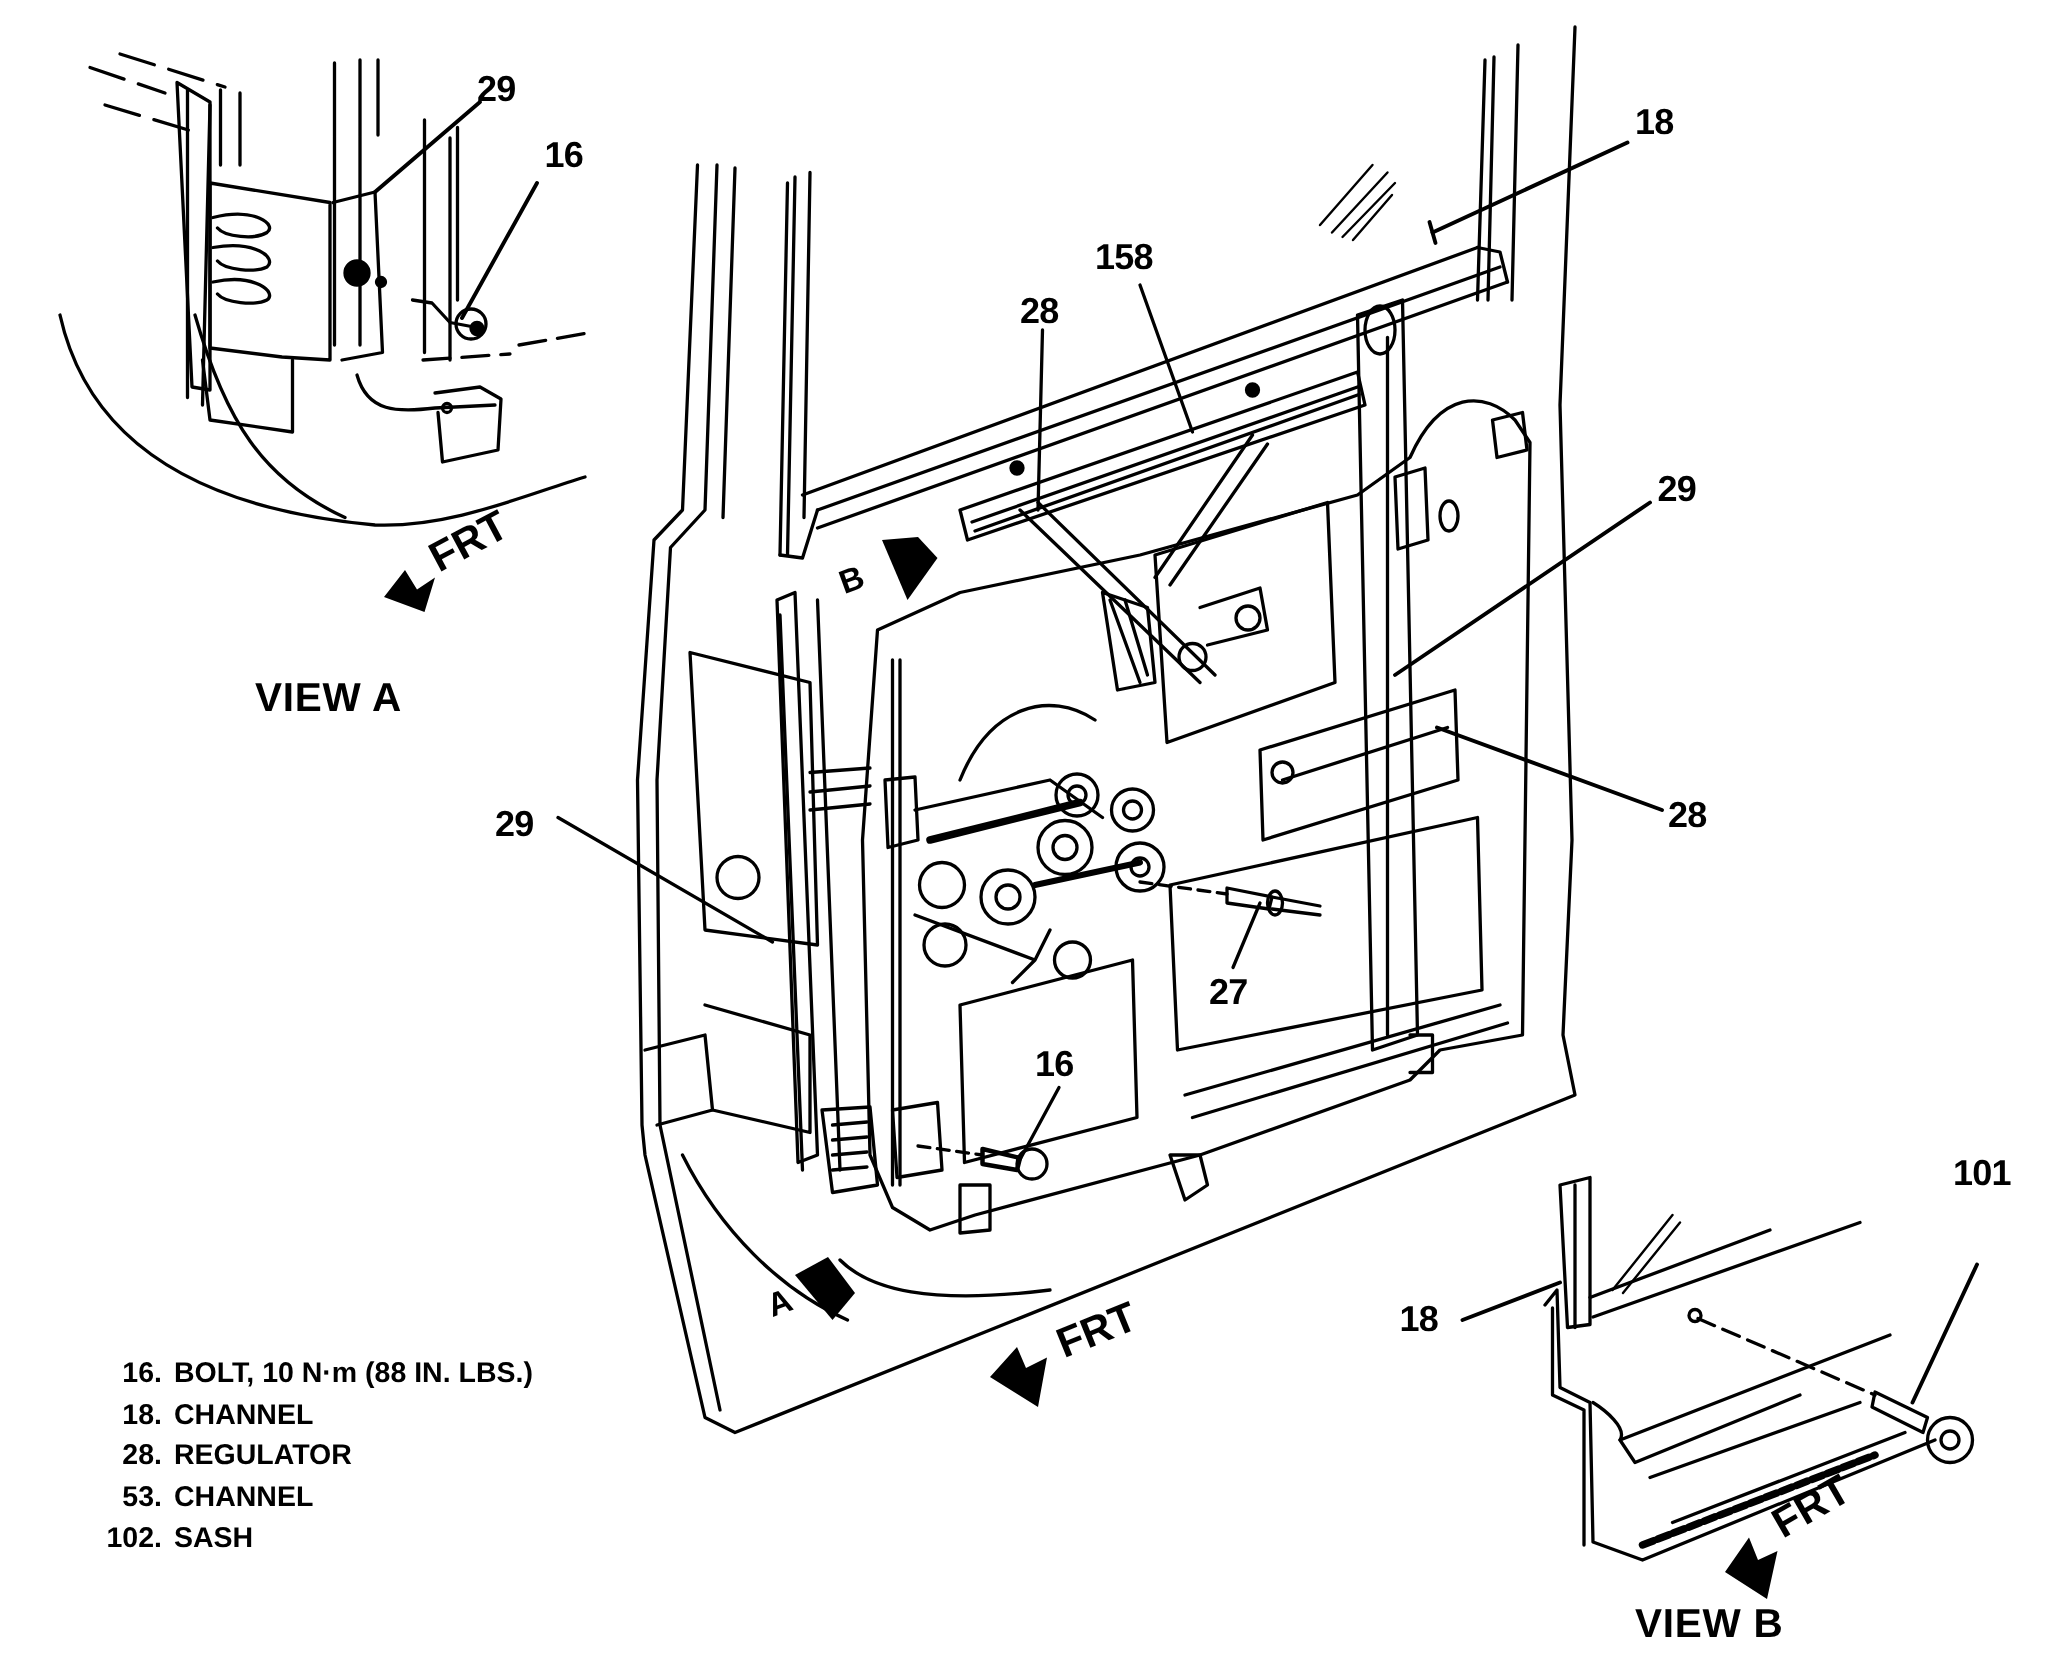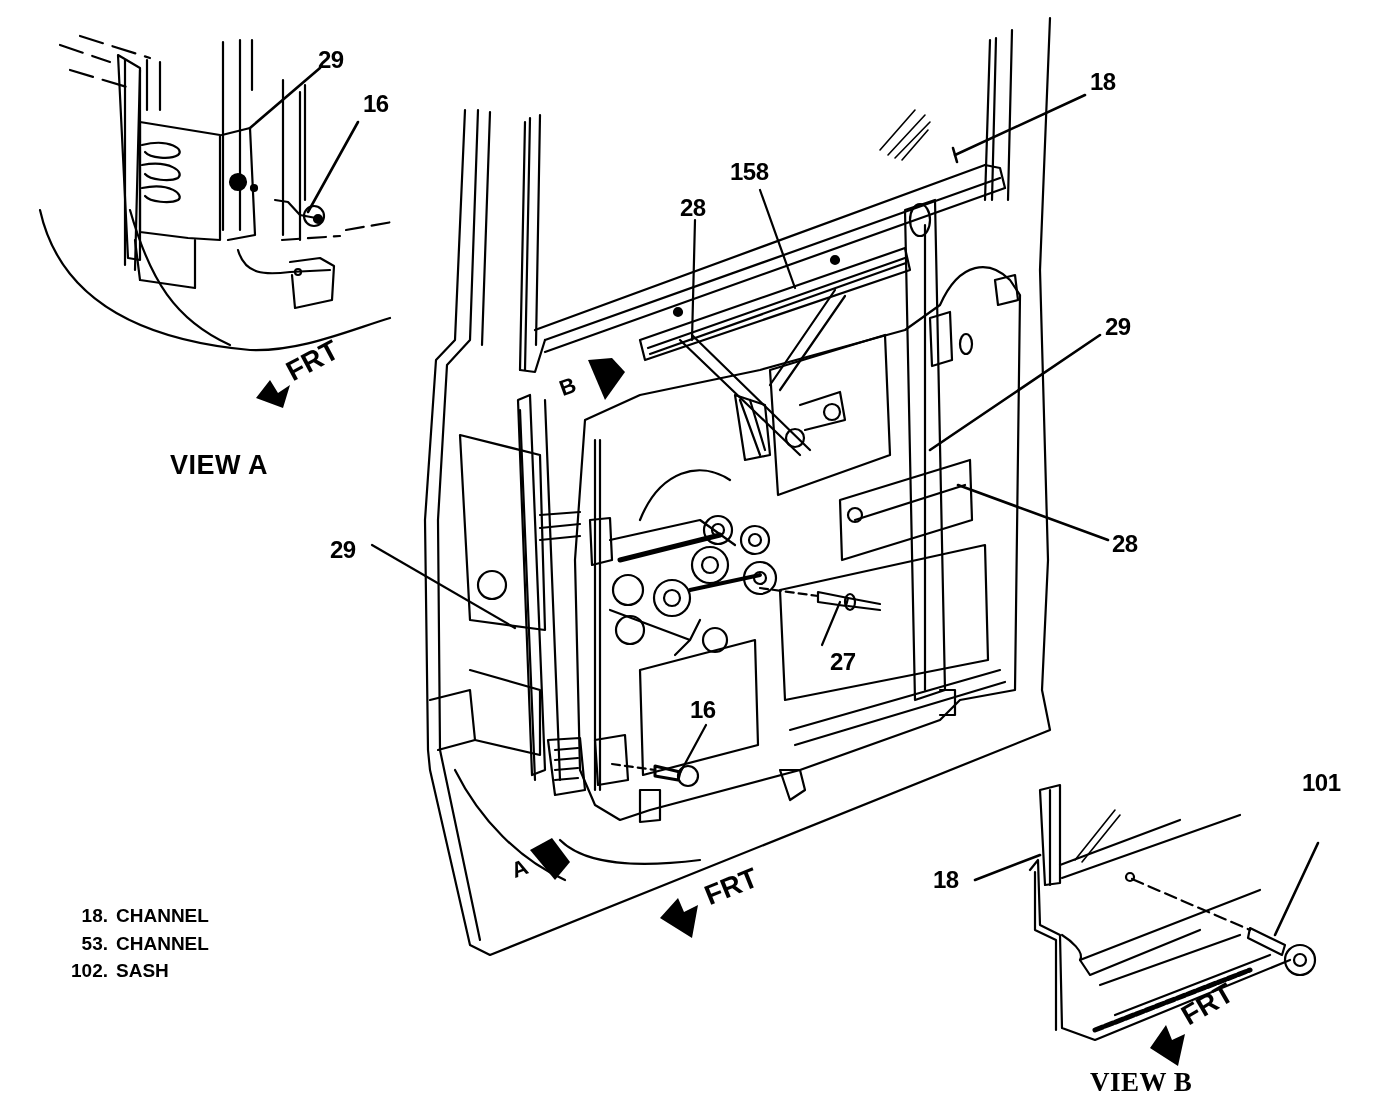--- a/index.html
+++ b/index.html
@@ -189,37 +189,45 @@
 <div class="callout" style="left:363px; top:92px;">16</div>
 <div class="frt" style="left:296px; top:356px; transform: rotate(-28deg);">FRT</div>
 <div class="view-title" style="left:170px; top:450px;">VIEW A</div>
 
 <div class="callout" style="left:1090px; top:70px;">18</div>
 <div class="callout" style="left:730px; top:160px;">158</div>
 <div class="callout" style="left:680px; top:196px;">28</div>
 <div class="callout" style="left:1105px; top:315px;">29</div>
 <div class="callout" style="left:1112px; top:532px;">28</div>
 <div class="callout" style="left:330px; top:538px;">29</div>
-<div class="callout" style="left:806px; top:650px;margin-left:24px;">27</div>
+<div class="callout" style="left:806px; top:650px;">27</div>
 <div class="callout" style="left:690px; top:698px;">16</div>
 <div class="callout" style="left:560px; top:376px; font-size:22px; transform: rotate(-20deg);">B</div>
 <div class="callout" style="left:512px; top:858px; font-size:22px; transform: rotate(-20deg);">A</div>
 <div class="frt" style="left:712px; top:880px; transform: rotate(-22deg);">FRT</div>
 
 <div class="callout" style="left:933px; top:868px;">18</div>
 <div class="callout" style="left:1302px; top:771px;">101</div>
 <div class="frt" style="left:1192px; top:1000px; transform: rotate(-30deg);">FRT</div>
-<div class="view-title" style="left:1090px; top:1067px;font-family:Liberation Serif, serif;">VIEW B</div>
+<div class="view-title" style="left:1090px; top:1067px;">VIEW B</div>
 
 <div class="legend">
+  <div class="row">
+      <span class="num">16.</span>
+      <span>BOLT, 10 N·m (88 IN. LBS.)</span>
+    </div>
   <div class="row">
       <span class="num">18.</span>
       <span>CHANNEL</span>
     </div>
   <div class="row">
+      <span class="num">28.</span>
+      <span>REGULATOR</span>
+    </div>
+  <div class="row">
       <span class="num">53.</span>
       <span>CHANNEL</span>
     </div>
   <div class="row">
       <span class="num">102.</span>
       <span>SASH</span>
     </div>
 </div>
 
 </body></html>

